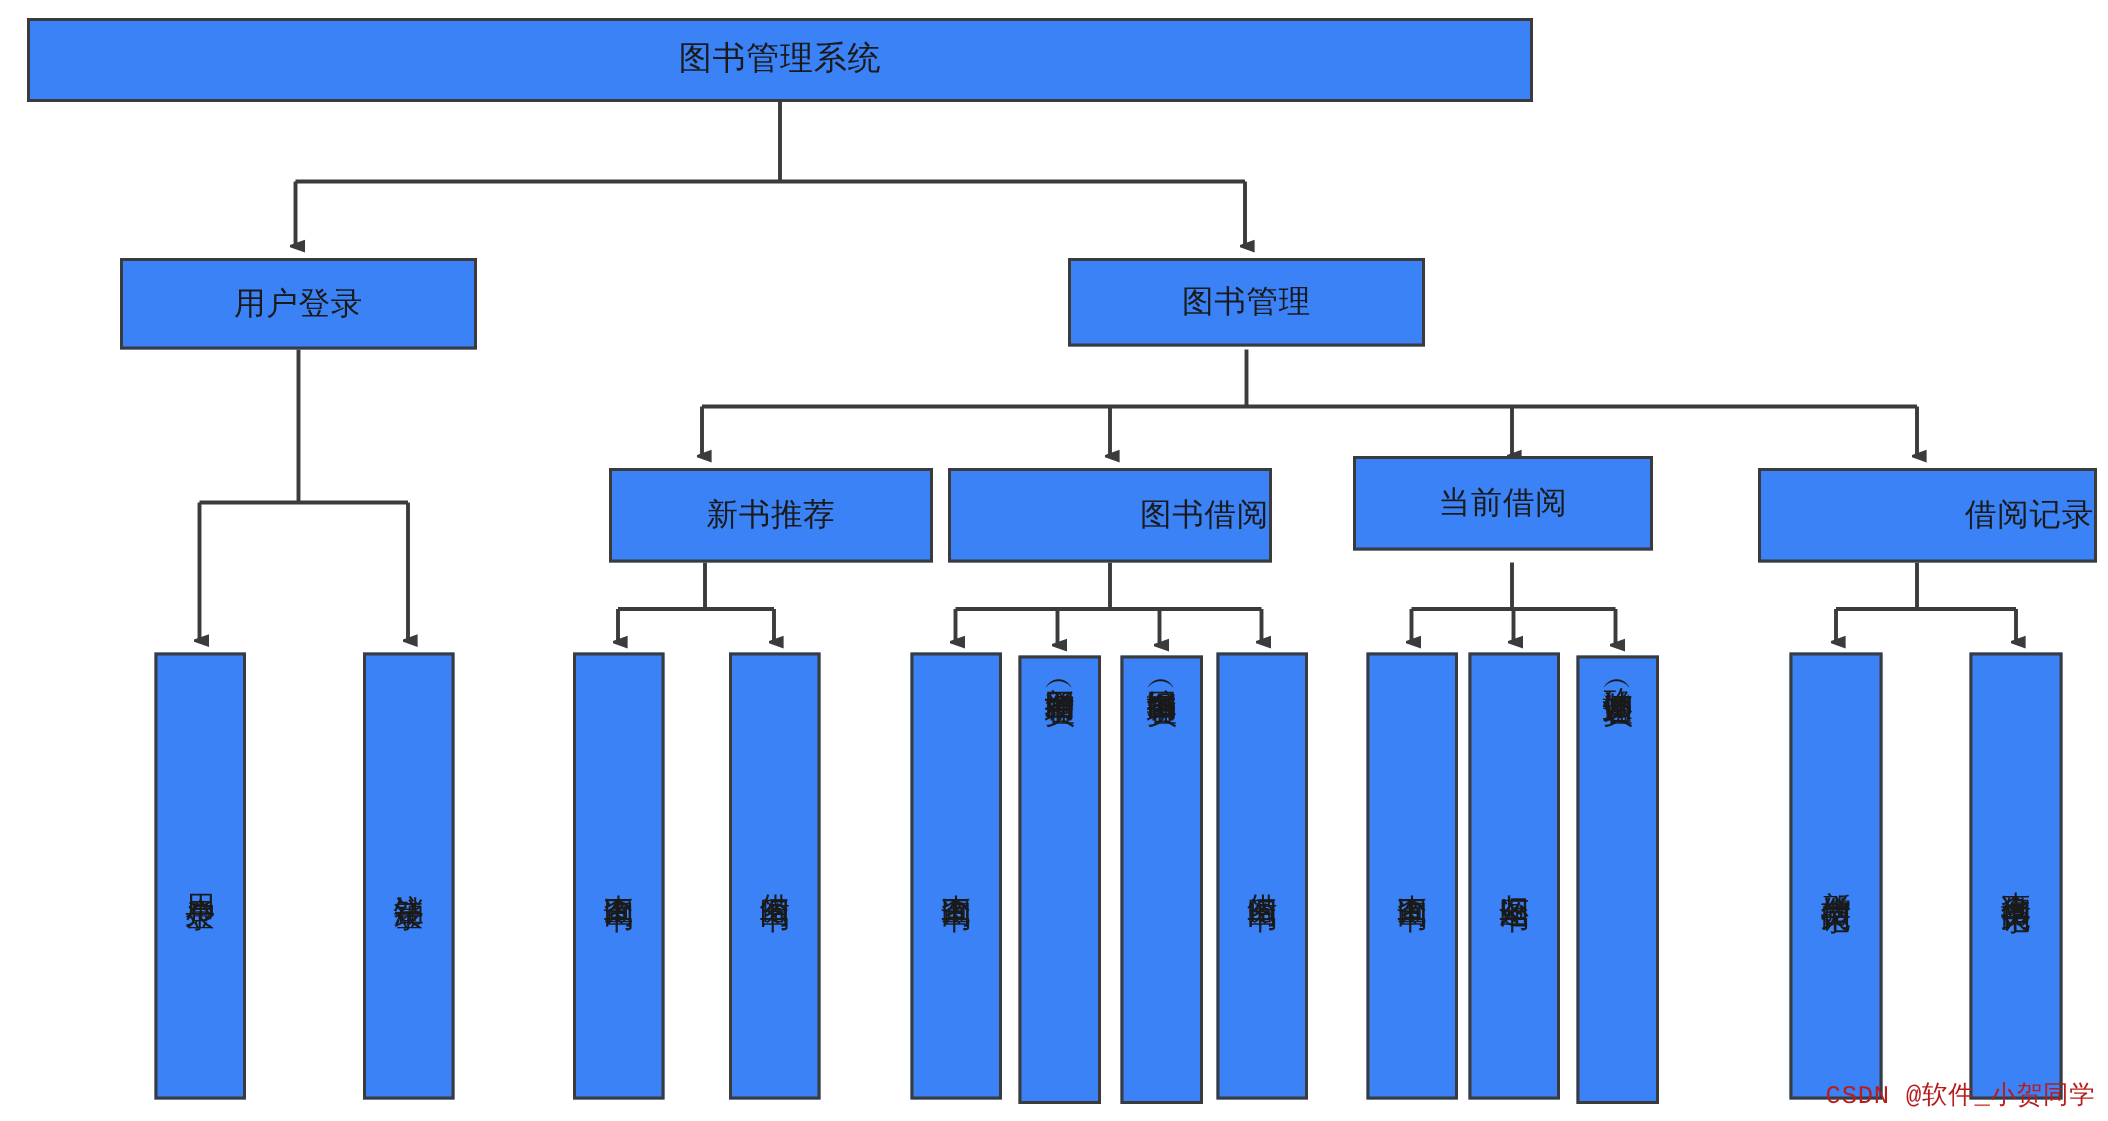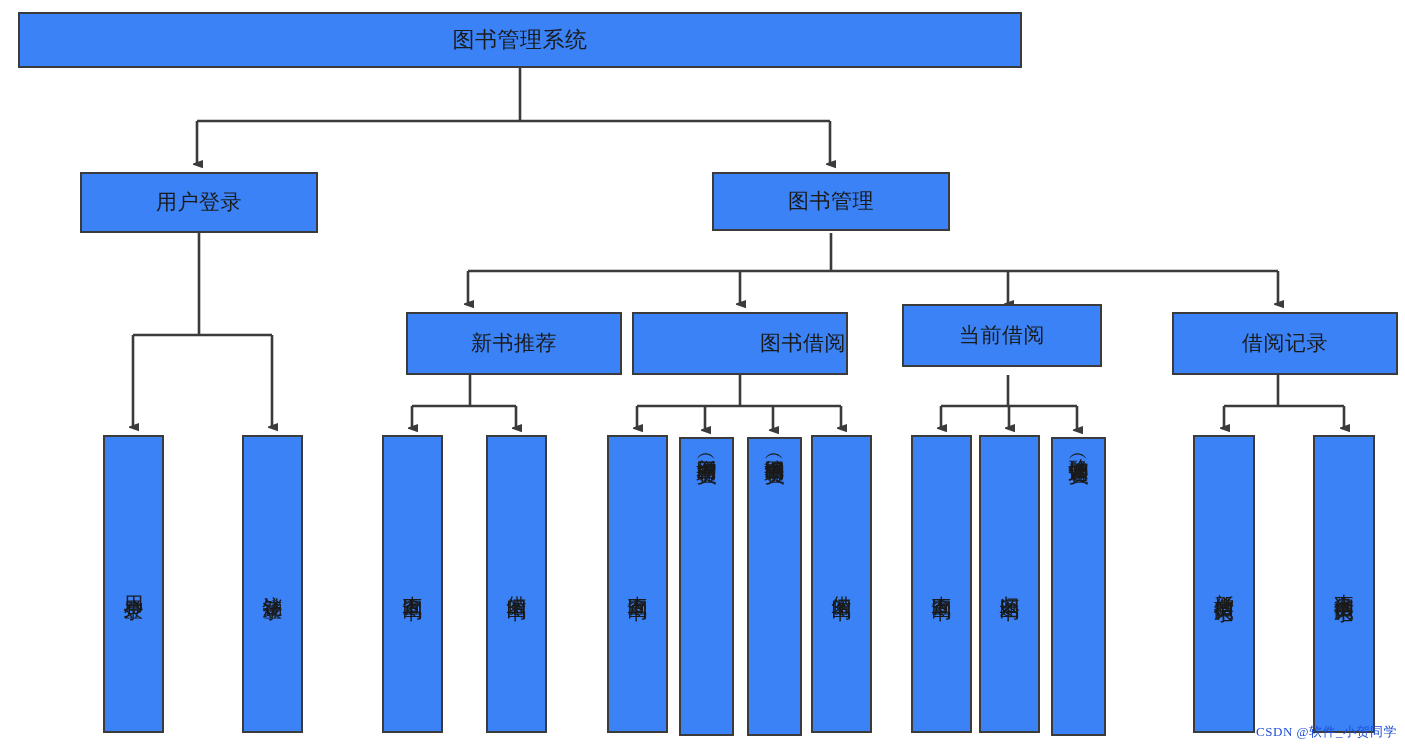--- a/index.html
+++ b/index.html
@@ -71,25 +71,25 @@
     left: 0;
     top: 0;
     width: 1405px;
     height: 747px;
     pointer-events: none;
   }
   .watermark {
     position: absolute;
     right: 8px;
     bottom: 6px;
-    font-size: 13px;
-    color: #1d4ed8;
+    font-size: 17px;
+    color: #b91c1c;
     letter-spacing: 0.5px;
     white-space: nowrap;
-    font-family: Liberation Serif, serif;
+    font-family: Liberation Mono, monospace;
   }
 </style>
 </head>
 <body>
 
 <div id="diagram">
 
   <svg id="links" width="1405" height="747" viewBox="0 0 1405 747" xmlns="http://www.w3.org/2000/svg">
     <defs>
       <marker id="arrow" markerWidth="10" markerHeight="10" refX="4.6" refY="6.4" orient="auto" markerUnits="userSpaceOnUse">
@@ -157,21 +157,21 @@
   </div>
 
   <div class="node horiz" style="left:632px; top:312px; width:216px; height:63px;justify-content:flex-end;">
     <span class="node-label">图书借阅</span>
   </div>
 
   <div class="node horiz" style="left:902px; top:304px; width:200px; height:63px;justify-content:center;">
     <span class="node-label">当前借阅</span>
   </div>
 
-  <div class="node horiz" style="left:1172px; top:312px; width:226px; height:63px;">
+  <div class="node horiz" style="left:1172px; top:312px; width:226px; height:63px;justify-content:flex-end;">
     <span class="node-label">借阅记录</span>
   </div>
 
   <div class="node vert" style="left:103px; top:435px; width:61px; height:298px;">
     <span class="node-label">用户登录</span>
   </div>
 
   <div class="node vert" style="left:242px; top:435px; width:61px; height:298px;">
     <span class="node-label">注销登录</span>
   </div>

